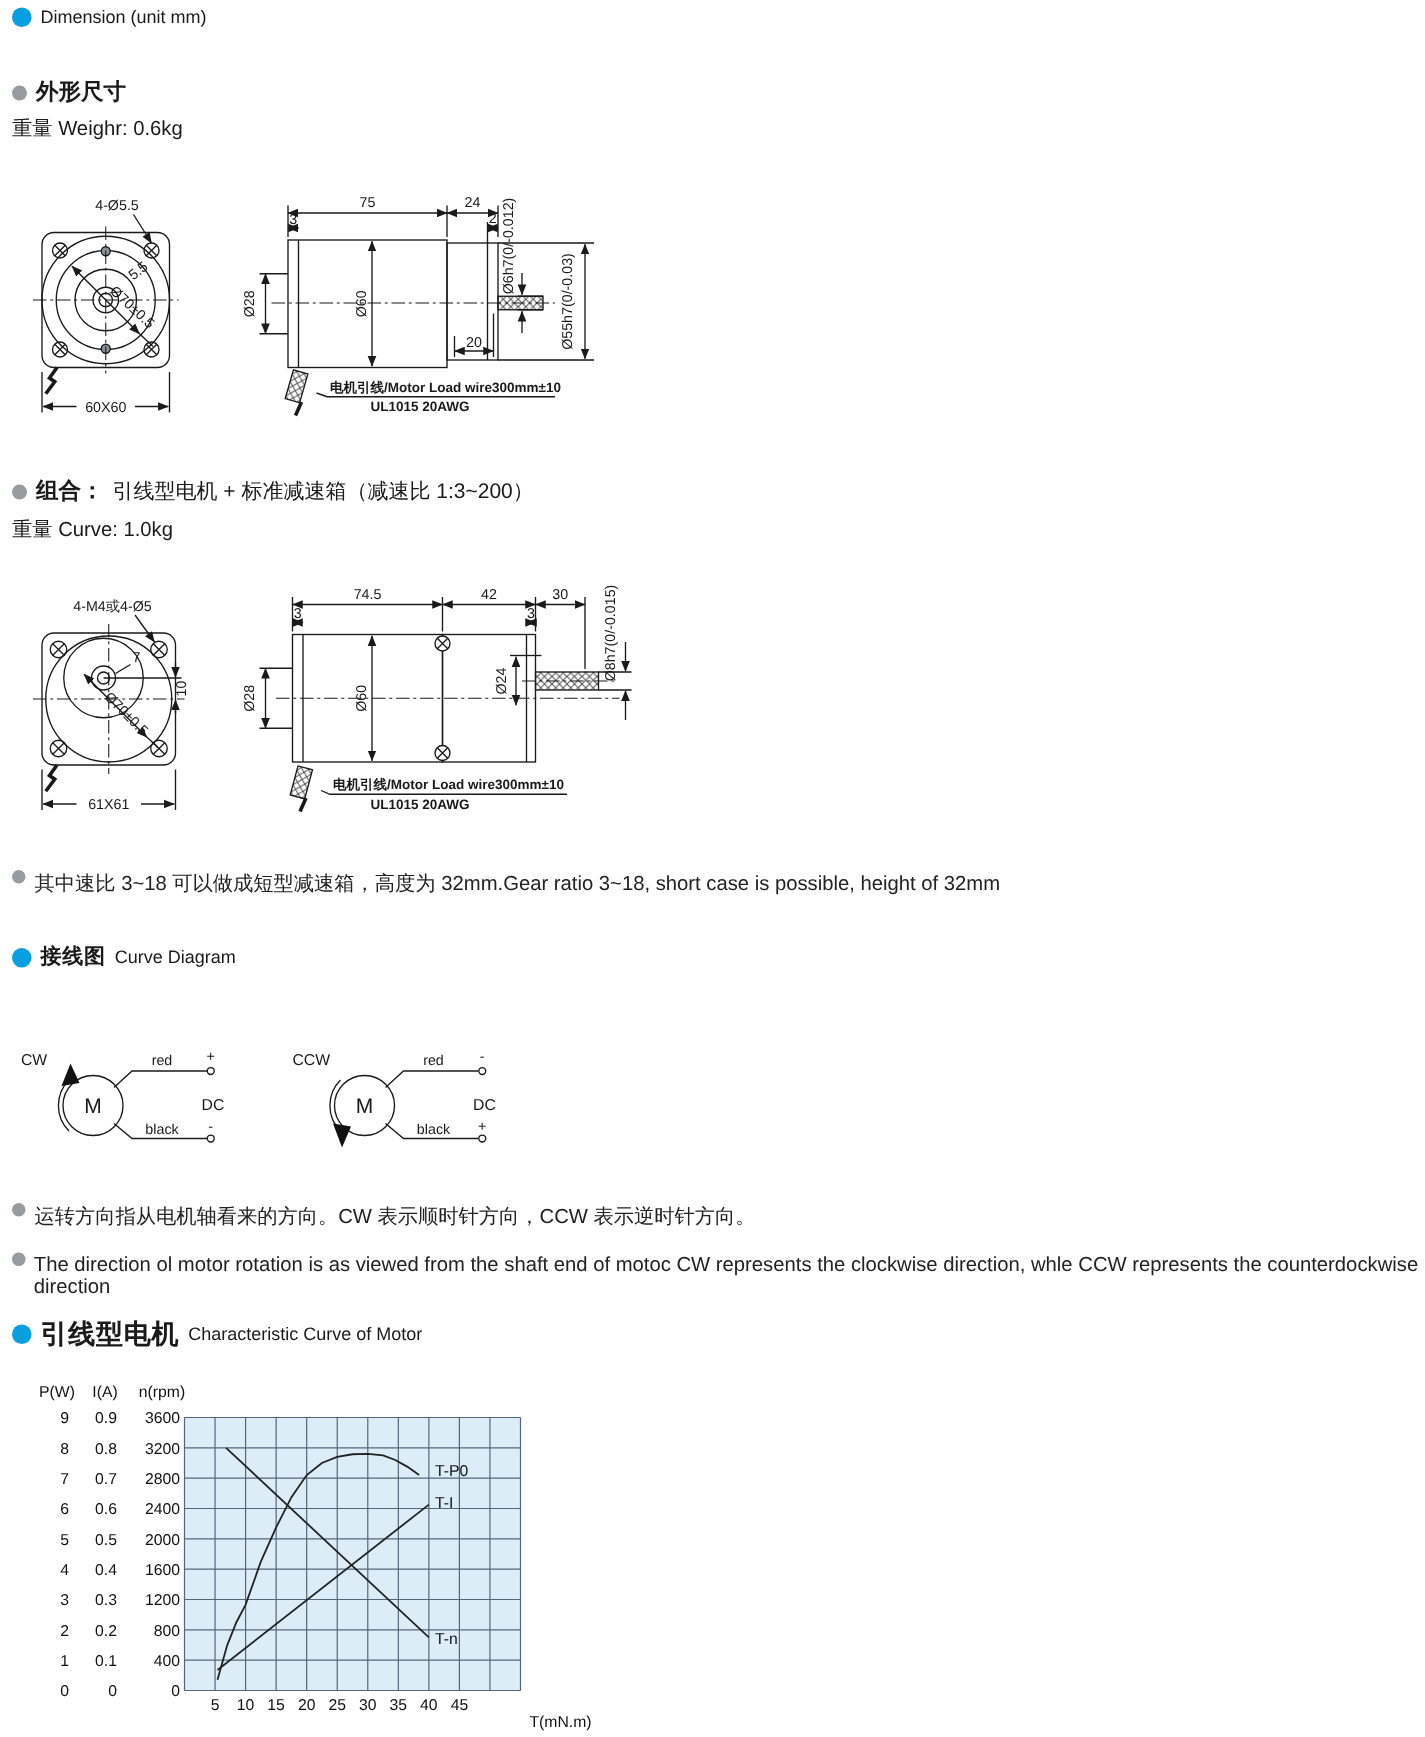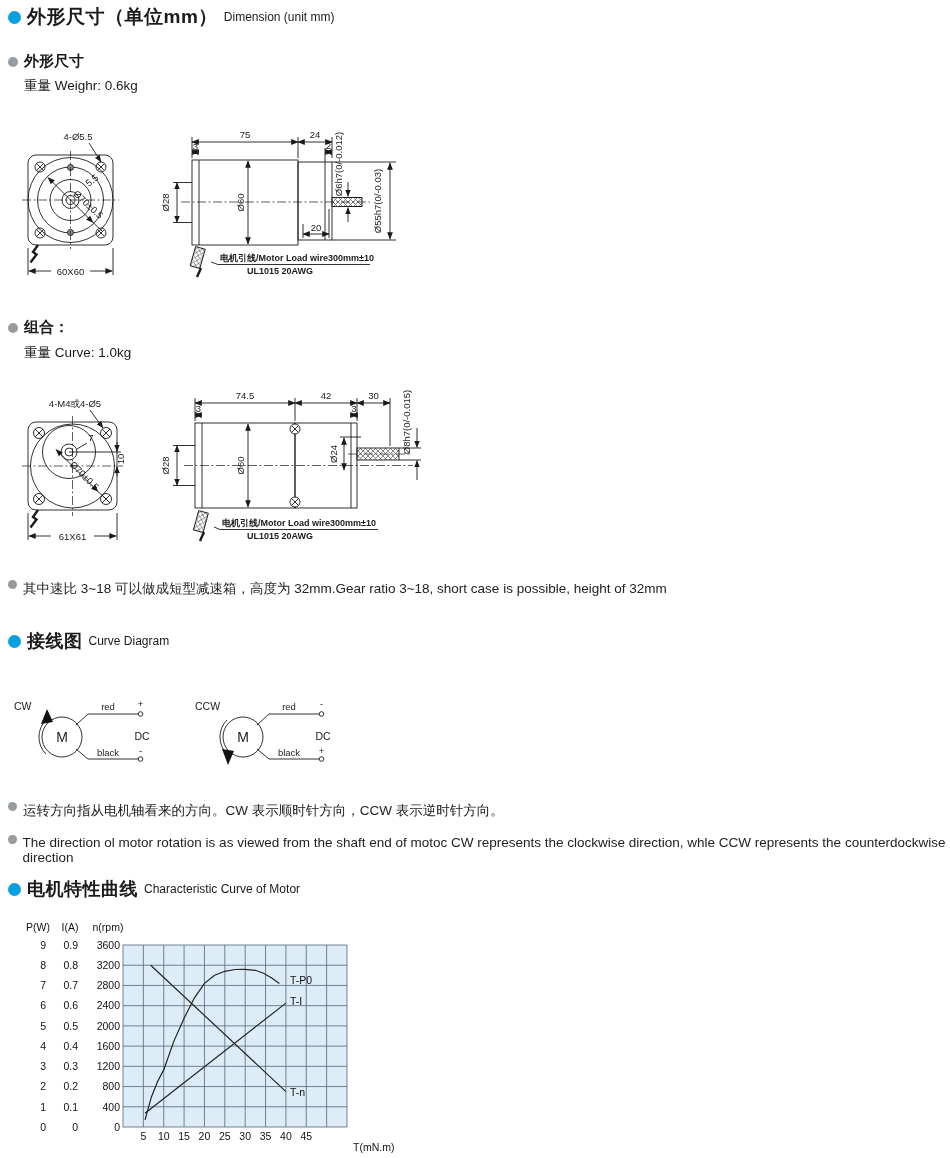--- a/index.html
+++ b/index.html
@@ -1,18 +1,18 @@
 <!DOCTYPE html>
 <html><head>
 <meta charset="utf-8">
 <style>
   html,body{margin:0;padding:0;}
   body{width:950px;height:1158px;position:relative;background:#ffffff;overflow:hidden;
        font-family:"Liberation Sans","DejaVu Sans",sans-serif;color:#1a1a1a;}
-  .abs{position:absolute;left:24px;}
+  .abs{position:absolute;left:8px;}
   .sec1{position:absolute;left:8px;display:flex;align-items:center;gap:6px;}
   .dot{display:inline-block;border-radius:50%;}
   .dot.blue{width:13px;height:13px;background:#089fe0;}
   .dot.gray{width:10px;height:10px;background:#979ca1;}
   .dot.gray.sm{width:9px;height:9px;}
   .zh1{font-size:19px;font-weight:bold;letter-spacing:0.5px;}
   .en1{font-size:12px;font-weight:normal;}
   .zh2{font-size:15px;font-weight:bold;}
   .plain{font-size:13.5px;}
   .note{position:absolute;left:8px;display:flex;align-items:flex-start;gap:6px;font-size:13.5px;color:#222;}
@@ -23,21 +23,20 @@
   svg text.w{font-size:9px;font-weight:bold;}
   svg text.m{font-size:14px;}
   svg text.lbl{font-size:10.5px;}
   .ct{font-size:10.5px;fill:#111;}
 </style>
 </head>
 <body>
 
 <div class="sec1" style="top:4px">
   <span class="dot blue"></span>
-  <span class="zh1">外形尺寸（单位mm）</span>
   <span class="en1">Dimension (unit mm)</span>
 </div>
 
 <div class="sec1" style="top:52px">
   <span class="dot gray"></span>
   <span class="zh2">外形尺寸</span>
 </div>
 <div class="abs plain" style="top:77px">重量 Weighr: 0.6kg</div>
 
 <svg class="draw" style="left:18px;top:112px" width="410" height="175" viewBox="0 0 410 175">
@@ -117,20 +116,21 @@
   <text transform="translate(324,52) rotate(-90)" text-anchor="middle">Ø6h7(0/-0.012)</text>
   <text transform="translate(363,89) rotate(-90)" text-anchor="middle">Ø55h7(0/-0.03)</text>
   <text x="298" y="119" text-anchor="middle">20</text>
   <text x="202" y="149" class="w">电机引线/Motor Load wire300mm±10</text>
   <text x="262" y="162" text-anchor="middle" class="w">UL1015 20AWG</text>
 </svg>
 
 <div class="sec1" style="top:318px">
   <span class="dot gray"></span>
   <span class="zh2">组合：</span>
+  <span class="plain" style="font-size:14px">引线型电机 + 标准减速箱（减速比 1:3~200）</span>
 </div>
 <div class="abs plain" style="top:344px">重量 Curve: 1.0kg</div>
 
 <svg class="draw" style="left:18px;top:386px" width="430" height="170" viewBox="0 0 430 170">
   <defs>
     <marker id="a2" viewBox="0 0 10 10" refX="9.5" refY="5" markerWidth="8" markerHeight="8" orient="auto-start-reverse">
       <path d="M0,1 L10,5 L0,9 z" fill="#1a1a1a"></path>
     </marker>
     <pattern id="xh2" width="5" height="5" patternUnits="userSpaceOnUse">
       <path d="M0,0L5,5M5,0L0,5" stroke="#555" stroke-width="0.7"></path>
@@ -212,21 +212,21 @@
   <text x="262" y="153" text-anchor="middle" class="w">UL1015 20AWG</text>
 </svg>
 
 <div class="note" style="top:580px">
   <span class="dot gray sm"></span>
   <span>其中速比 3~18 可以做成短型减速箱，高度为 32mm.Gear ratio 3~18, short case is possible, height of 32mm</span>
 </div>
 
 <div class="sec1" style="top:629px">
   <span class="dot blue"></span>
-  <span class="zh1" style="font-size:18px">接线图</span>
+  <span class="zh1" style="font-size:14px">接线图</span>
   <span class="en1">Curve Diagram</span>
 </div>
 
 <svg class="draw" style="left:8px;top:693px" width="340" height="85" viewBox="0 0 340 85">
   <g>
     <text x="6" y="17" class="lbl">CW</text>
     <g class="ln">
       <circle cx="54" cy="44" r="20"></circle>
       <path d="M38,61 A24,24 0 0 1 38,27"></path>
       <path d="M68,32 L80,21 H130 M68,56 L80,66 H130"></path>
@@ -264,21 +264,21 @@
   <span class="dot gray sm"></span>
   <span>运转方向指从电机轴看来的方向。CW 表示顺时针方向，CCW 表示逆时针方向。</span>
 </div>
 <div class="note" style="top:835px">
   <span class="dot gray sm"></span>
   <span>The direction ol motor rotation is as viewed from the shaft end of motoc CW represents the clockwise direction, whle CCW represents the counterdockwise direction</span>
 </div>
 
 <div class="sec1" style="top:877px">
   <span class="dot blue"></span>
-  <span class="zh1" style="font-size:18px">电机特性曲线</span>
+  <span class="zh1" style="font-size:18px">引线型电机</span>
   <span class="en1">Characteristic Curve of Motor</span>
 </div>
 
 <svg id="chart" class="draw" style="left:12px;top:912px" width="410" height="250" viewBox="0 0 410 250">
     <rect x="111" y="33" width="224" height="182" fill="#dcedf8"></rect>
     <line x1="111" y1="33" x2="111" y2="215" stroke="#55667a" stroke-width="0.8"></line>
     <line x1="131.36363636363637" y1="33" x2="131.36363636363637" y2="215" stroke="#55667a" stroke-width="0.8"></line>
     <line x1="151.72727272727272" y1="33" x2="151.72727272727272" y2="215" stroke="#55667a" stroke-width="0.8"></line>
     <line x1="172.0909090909091" y1="33" x2="172.0909090909091" y2="215" stroke="#55667a" stroke-width="0.8"></line>
     <line x1="192.45454545454544" y1="33" x2="192.45454545454544" y2="215" stroke="#55667a" stroke-width="0.8"></line>

